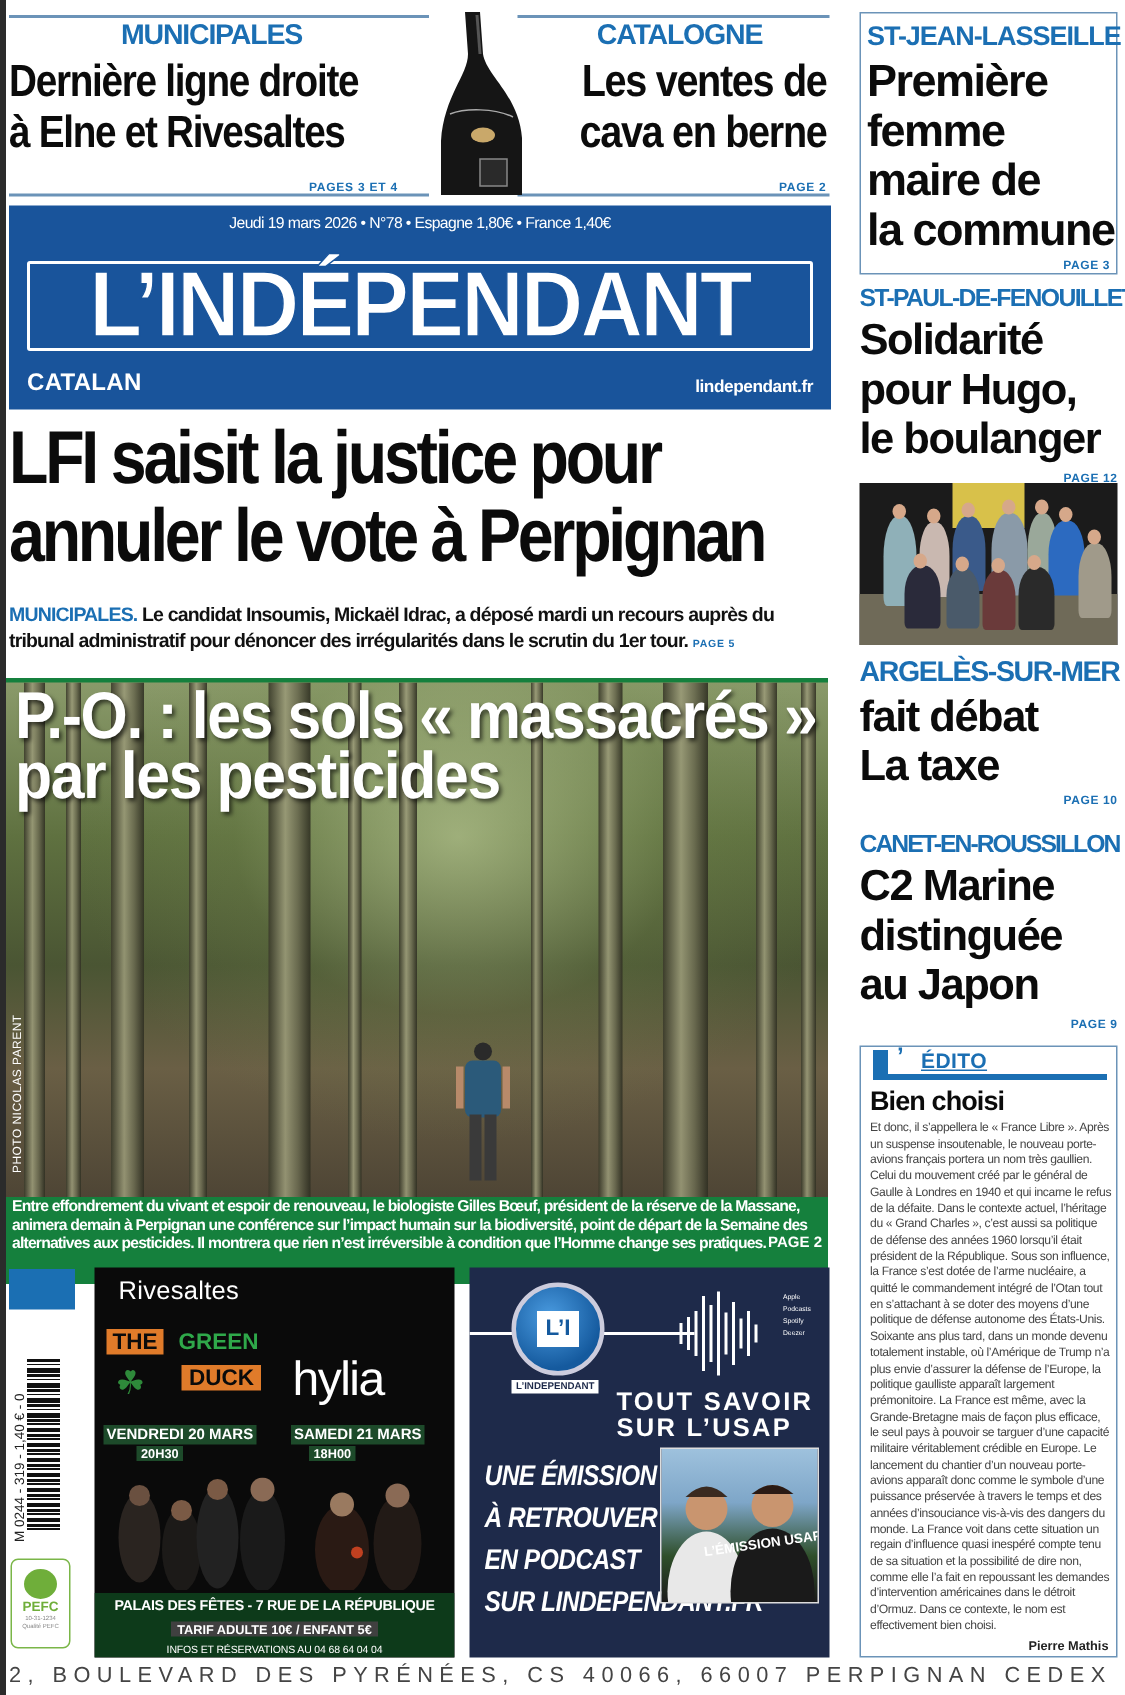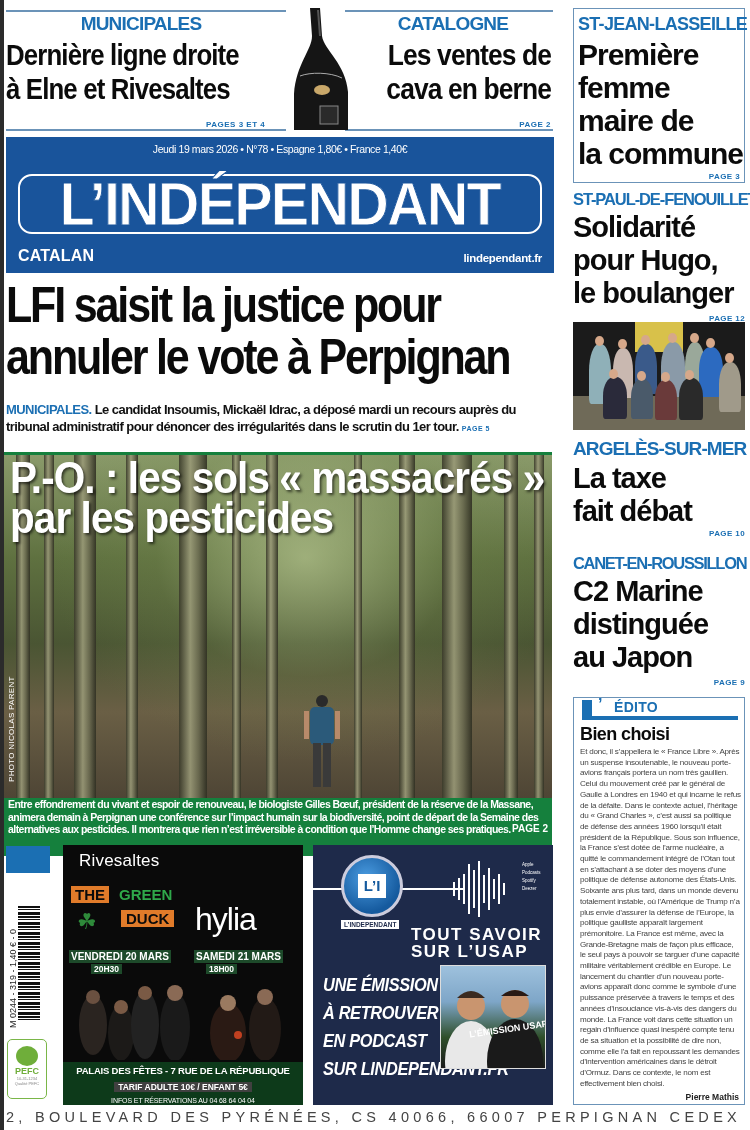--- a/index.html
+++ b/index.html
@@ -10,21 +10,21 @@
   .frame-l { left: 0; top: 0; width: 4px; height: 1130px; background: #2b2b2b; }
 
   
   .teaser-line { height: 2px; background: #6b93b8; }
   .kicker { font-weight: bold; color: #1b6fb3; text-align: center; letter-spacing: -0.5px; }
   .big-head { font-weight: bold; color: #0b0b0b; letter-spacing: -1px; }
 
   
   .masthead { left: 6px; top: 137px; width: 548px; height: 136px; background: #19549b; }
   .masthead .date { position: absolute; top: 6px; left: 0; width: 100%; text-align: center; color: #fff; font-size: 10.5px; letter-spacing: -0.4px; }
-  .masthead .logo { position: absolute; left: 12px; top: 37px; width: 524px; height: 60px; border: 2px solid #fff; border-radius: 14px; display: flex; align-items: center; justify-content: center; }
+  .masthead .logo { position: absolute; left: 12px; top: 37px; width: 524px; height: 60px; border: 2px solid #fff; border-radius: 2px; display: flex; align-items: center; justify-content: center; }
   .masthead .logo span { color: #fff; font-weight: bold; font-size: 62px; letter-spacing: -2px; line-height: 1; transform: scaleX(0.93); display: inline-block; text-shadow: 0 0 0 #fff; -webkit-text-stroke: 1px #19549b; }
   .masthead .edition { position: absolute; left: 12px; bottom: 8px; color: #fff; font-weight: bold; font-size: 16px; letter-spacing: 0.2px; }
   .masthead .site { position: absolute; right: 12px; bottom: 9px; color: #fff; font-weight: bold; font-size: 11.5px; letter-spacing: -0.3px; }
 
   .main-head { left: 6px; top: 279px; width: 548px; font-weight: bold; font-size: 50px; line-height: 52px; letter-spacing: -2.5px; color: #0b0b0b; }
   .lede { left: 6px; top: 401px; width: 548px; font-weight: bold; font-size: 13px; line-height: 17px; letter-spacing: -0.55px; color: #111; }
   .lede .kick { color: #1b6fb3; }
 
   
   .photo { left: 4px; top: 452px; width: 548px; height: 404px; background: #15803d; overflow: hidden; }
@@ -50,21 +50,21 @@
   .gp-yellow { position: absolute; left: 62px; top: 0; width: 48px; height: 30px; background: #d8c14a; }
   .person { position: absolute; border-radius: 45% 45% 10% 10%; }
   .head { position: absolute; width: 9px; height: 10px; border-radius: 50%; background: #d6a88a; }
 
   
   .edito { left: 573px; top: 697px; width: 172px; height: 408px; border: 1.5px solid #6b93b8; padding: 0 5px; }
   .edito .lbl { position: absolute; left: 6px; top: 2px; width: 158px; height: 22px; }
   .edito .lbl .L { position: absolute; left: 2px; top: 0; width: 10px; height: 20px; background: #1b6fb3; }
   .edito .lbl .Lfoot { position: absolute; left: 2px; top: 16px; width: 156px; height: 4px; background: #1b6fb3; }
   .edito .lbl .apos { position: absolute; left: 18px; top: -4px; font-weight: bold; font-size: 16px; color: #1b6fb3; }
-  .edito .lbl .txt { position: absolute; left: 34px; top: -1px; font-weight: bold; font-size: 14px; color: #1b6fb3; letter-spacing: 0.3px; }
+  .edito .lbl .txt { position: absolute; left: 34px; top: -1px; font-weight: bold; font-size: 14px; color: #1b6fb3; letter-spacing: 0.3px; text-decoration: underline; }
   .edito .etitle { position: absolute; left: 6px; top: 26px; font-weight: bold; font-size: 18px; letter-spacing: -0.6px; color: #0b0b0b; }
   .edito .ebody { position: absolute; left: 6px; top: 49px; width: 161px; font-size: 8.1px; line-height: 10.7px; color: #444; letter-spacing: -0.25px; text-align: left; }
   .edito .author { position: absolute; right: 5px; bottom: 2px; font-weight: bold; font-size: 8.5px; color: #222; }
 
   
   .barcode-area { left: 6px; top: 843px; width: 46px; height: 262px; }
   .blue-sq { position: absolute; left: 0; top: 3px; width: 44px; height: 27px; background: #1b6fb3; }
   .barcode { position: absolute; left: 12px; top: 63px; width: 22px; height: 115px;
      background: repeating-linear-gradient(180deg, #111 0 2px, #fff 2px 3px, #111 3px 4px, #fff 4px 6px, #111 6px 9px, #fff 9px 10px); }
   .barcode-txt { position: absolute; left: 2px; top: 185px; transform: rotate(-90deg); transform-origin: left top; font-size: 9px; color: #222; white-space: nowrap; }
@@ -241,22 +241,22 @@
   <div class="head" style="left:64px;top:49px;"></div>
   <div class="person" style="left:82px;top:58px;width:22px;height:40px;background:#6a3a3a;"></div>
   <div class="head" style="left:88px;top:50px;"></div>
   <div class="person" style="left:106px;top:56px;width:24px;height:42px;background:#2a2a2a;"></div>
   <div class="head" style="left:112px;top:48px;"></div>
 </div>
 
 <div class="abs" style="left:573px;top:438px;width:172px;height:110px;">
   <div class="rkicker" style="font-size:19px;letter-spacing:-0.9px;">ARGELÈS-SUR-MER</div>
   <div class="rhead" style="margin-top:2px;">
+    <div>fait débat</div>
     <div>La taxe</div>
-    <div>fait débat</div>
   </div>
   <div class="rpage" style="right:0;top:91px;">PAGE 10</div>
 </div>
 
 <div class="abs" style="left:573px;top:554px;width:172px;height:138px;">
   <div class="rkicker" style="font-size:16.5px;letter-spacing:-1.3px;">CANET-EN-ROUSSILLON</div>
   <div class="rhead" style="margin-top:2px;">
     <div>C2 Marine</div>
     <div>distinguée</div>
     <div>au Japon</div>

